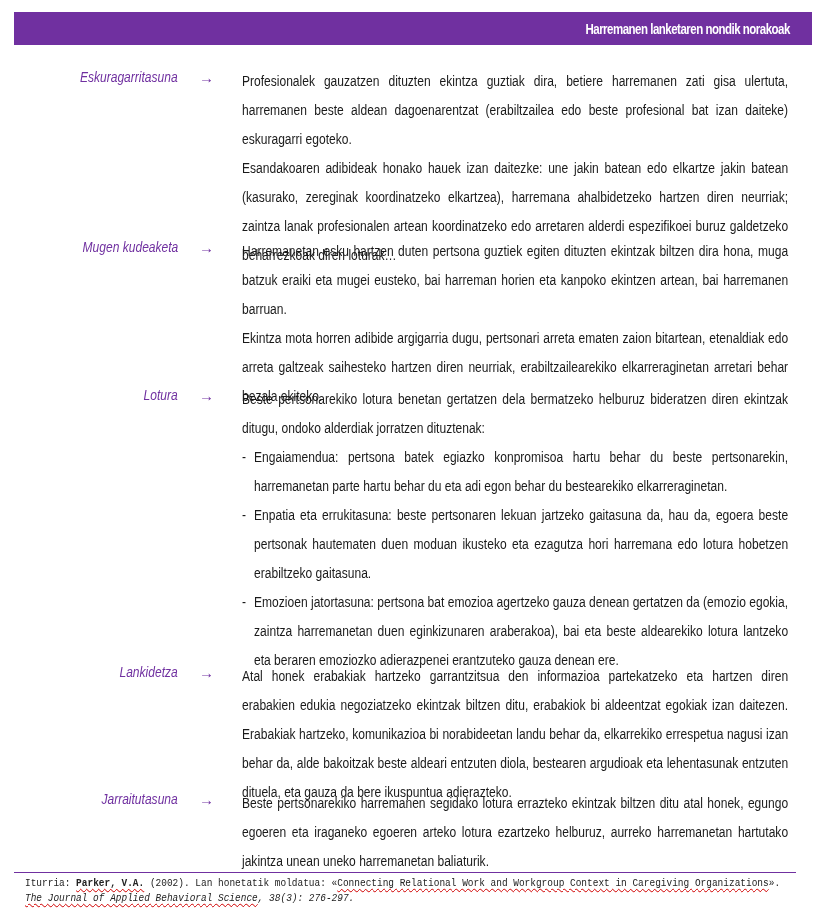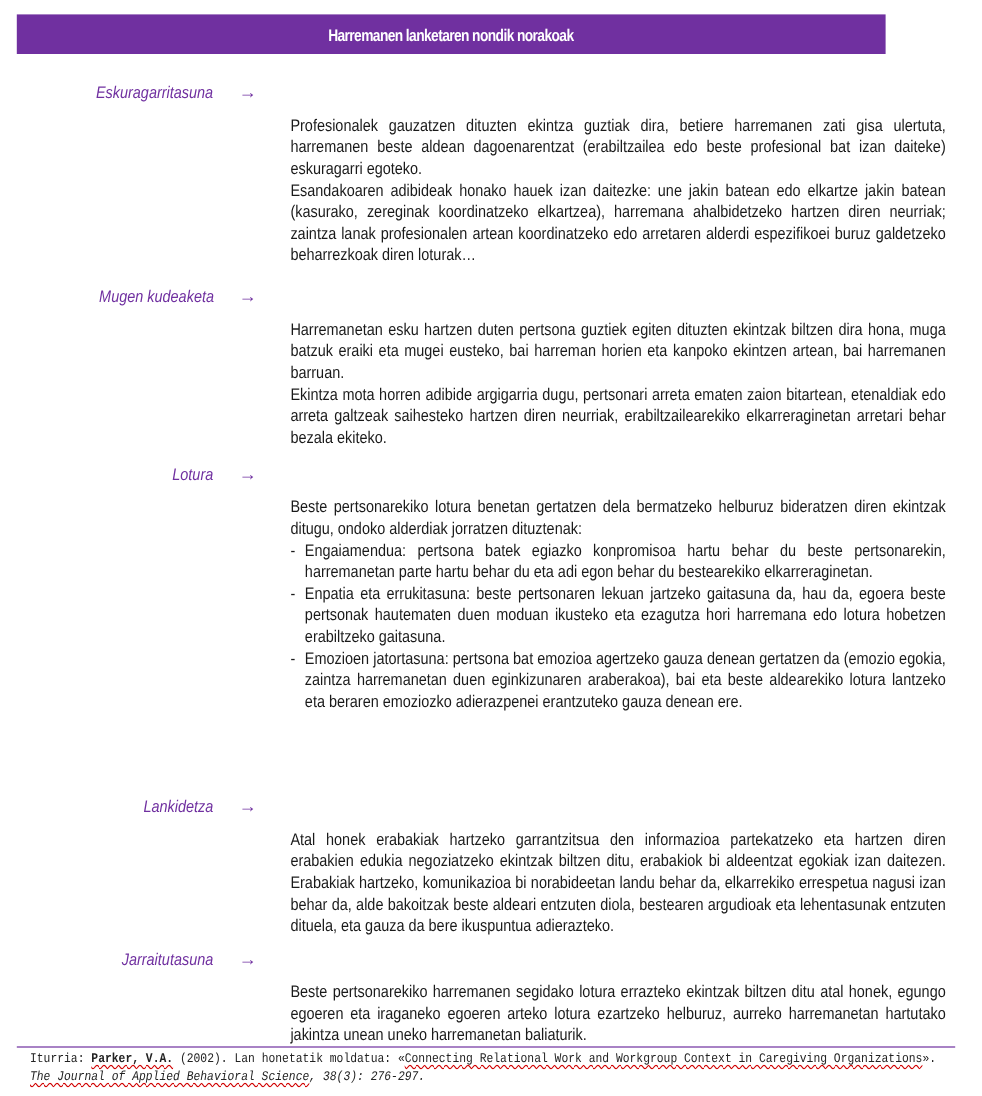--- a/index.html
+++ b/index.html
@@ -1,27 +1,27 @@
 <!DOCTYPE html>
 <html><head>
   <meta charset="utf-8">
   <style>
     html, body { margin: 0; padding: 0; background: #ffffff; }
     body { width: 818px; height: 913px; position: relative; overflow: hidden;
       font-family: "Liberation Sans Narrow", "Liberation Sans", sans-serif; color: #1a1a1a; }
-    .header-bar { position: absolute; left: 14px; top: 12px; width: 724px; height: 33px;
-      background: #7030a0; color: #ffffff; display: flex; align-items: center; justify-content: center;
+    .header-bar { position: absolute; left: 14px; top: 12px; width: 798px; height: 33px;
+      background: #7030a0; color: #ffffff; display: flex; align-items: center; justify-content: flex-end;
       font-size: 14px; font-weight: bold; letter-spacing: -0.6px; transform-origin: center; }
     .header-bar span { display: inline-block; transform: scaleX(0.82); }
     .row { position: absolute; left: 0; width: 818px; }
     .term { position: absolute; right: 640px; top: 0; color: #7030a0; font-style: italic;
       font-size: 14px; line-height: 21px; white-space: nowrap; transform: scaleX(0.86); transform-origin: right center; }
     .arrow { position: absolute; left: 199px; top: 0; color: #7030a0; font-size: 15px; line-height: 21px; }
-    .desc { position: absolute; left: 242px; width: 546px; top: 0; font-size: 14px; line-height: 18px;
-      text-align: justify; margin-top: 28px; }
+    .desc { position: absolute; left: 242px; width: 546px; top: 0; font-size: 14px; line-height: 29px;
+      text-align: justify; }
     .desc p { margin: 0; }
     .narrow { display: block; transform: scaleX(0.86); transform-origin: left top; width: 116.3%; }
     .bullet { position: relative; padding-left: 14px; }
     .bullet .dash { position: absolute; left: 0; top: 0; }
     .footer-line { position: absolute; left: 14px; top: 872px; width: 782px; height: 1px; background: #7030a0; }
     .footer { position: absolute; left: 25px; top: 876px; width: 770px; font-size: 11px; line-height: 15px; color: #222; font-family: Liberation Mono, monospace; }
     .footer .inner { display: block; transform: scaleX(0.86); transform-origin: left top; width: 116.3%; }
     .sq { text-decoration: underline wavy #d00000; text-decoration-thickness: 1px; text-underline-offset: 2px; }
     .footer b { font-weight: bold; }
     .footer i { font-style: italic; }

